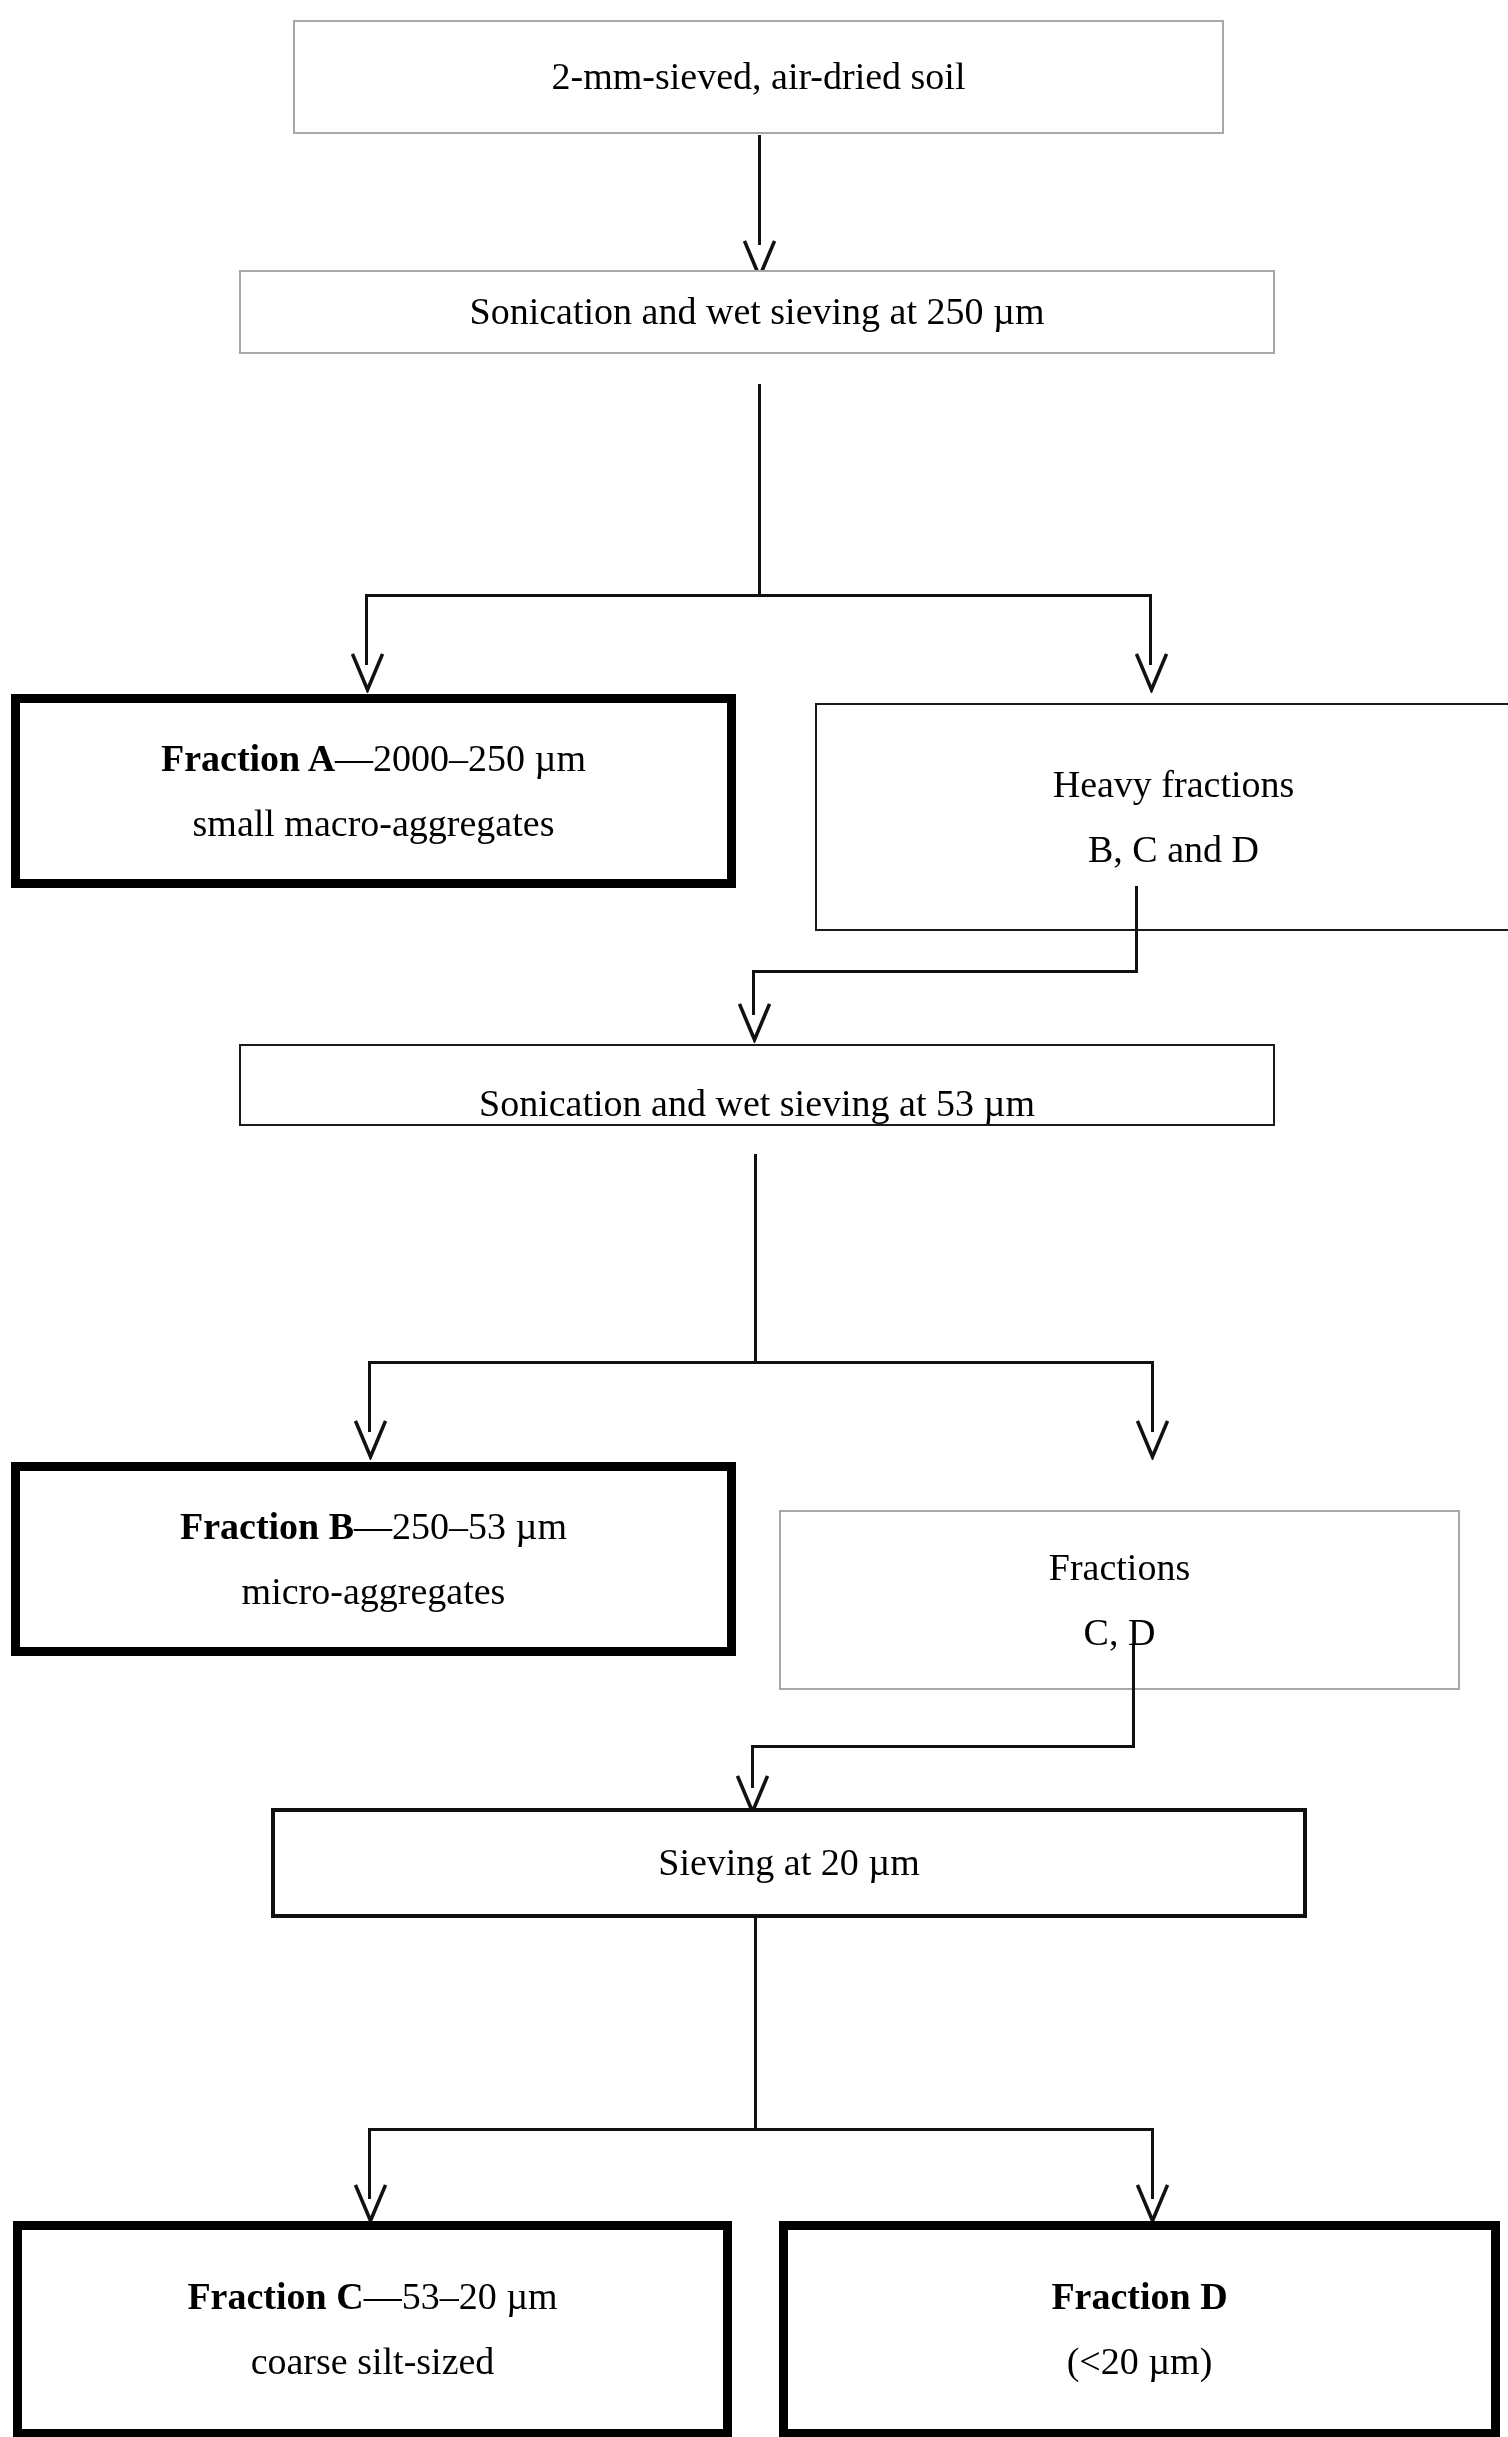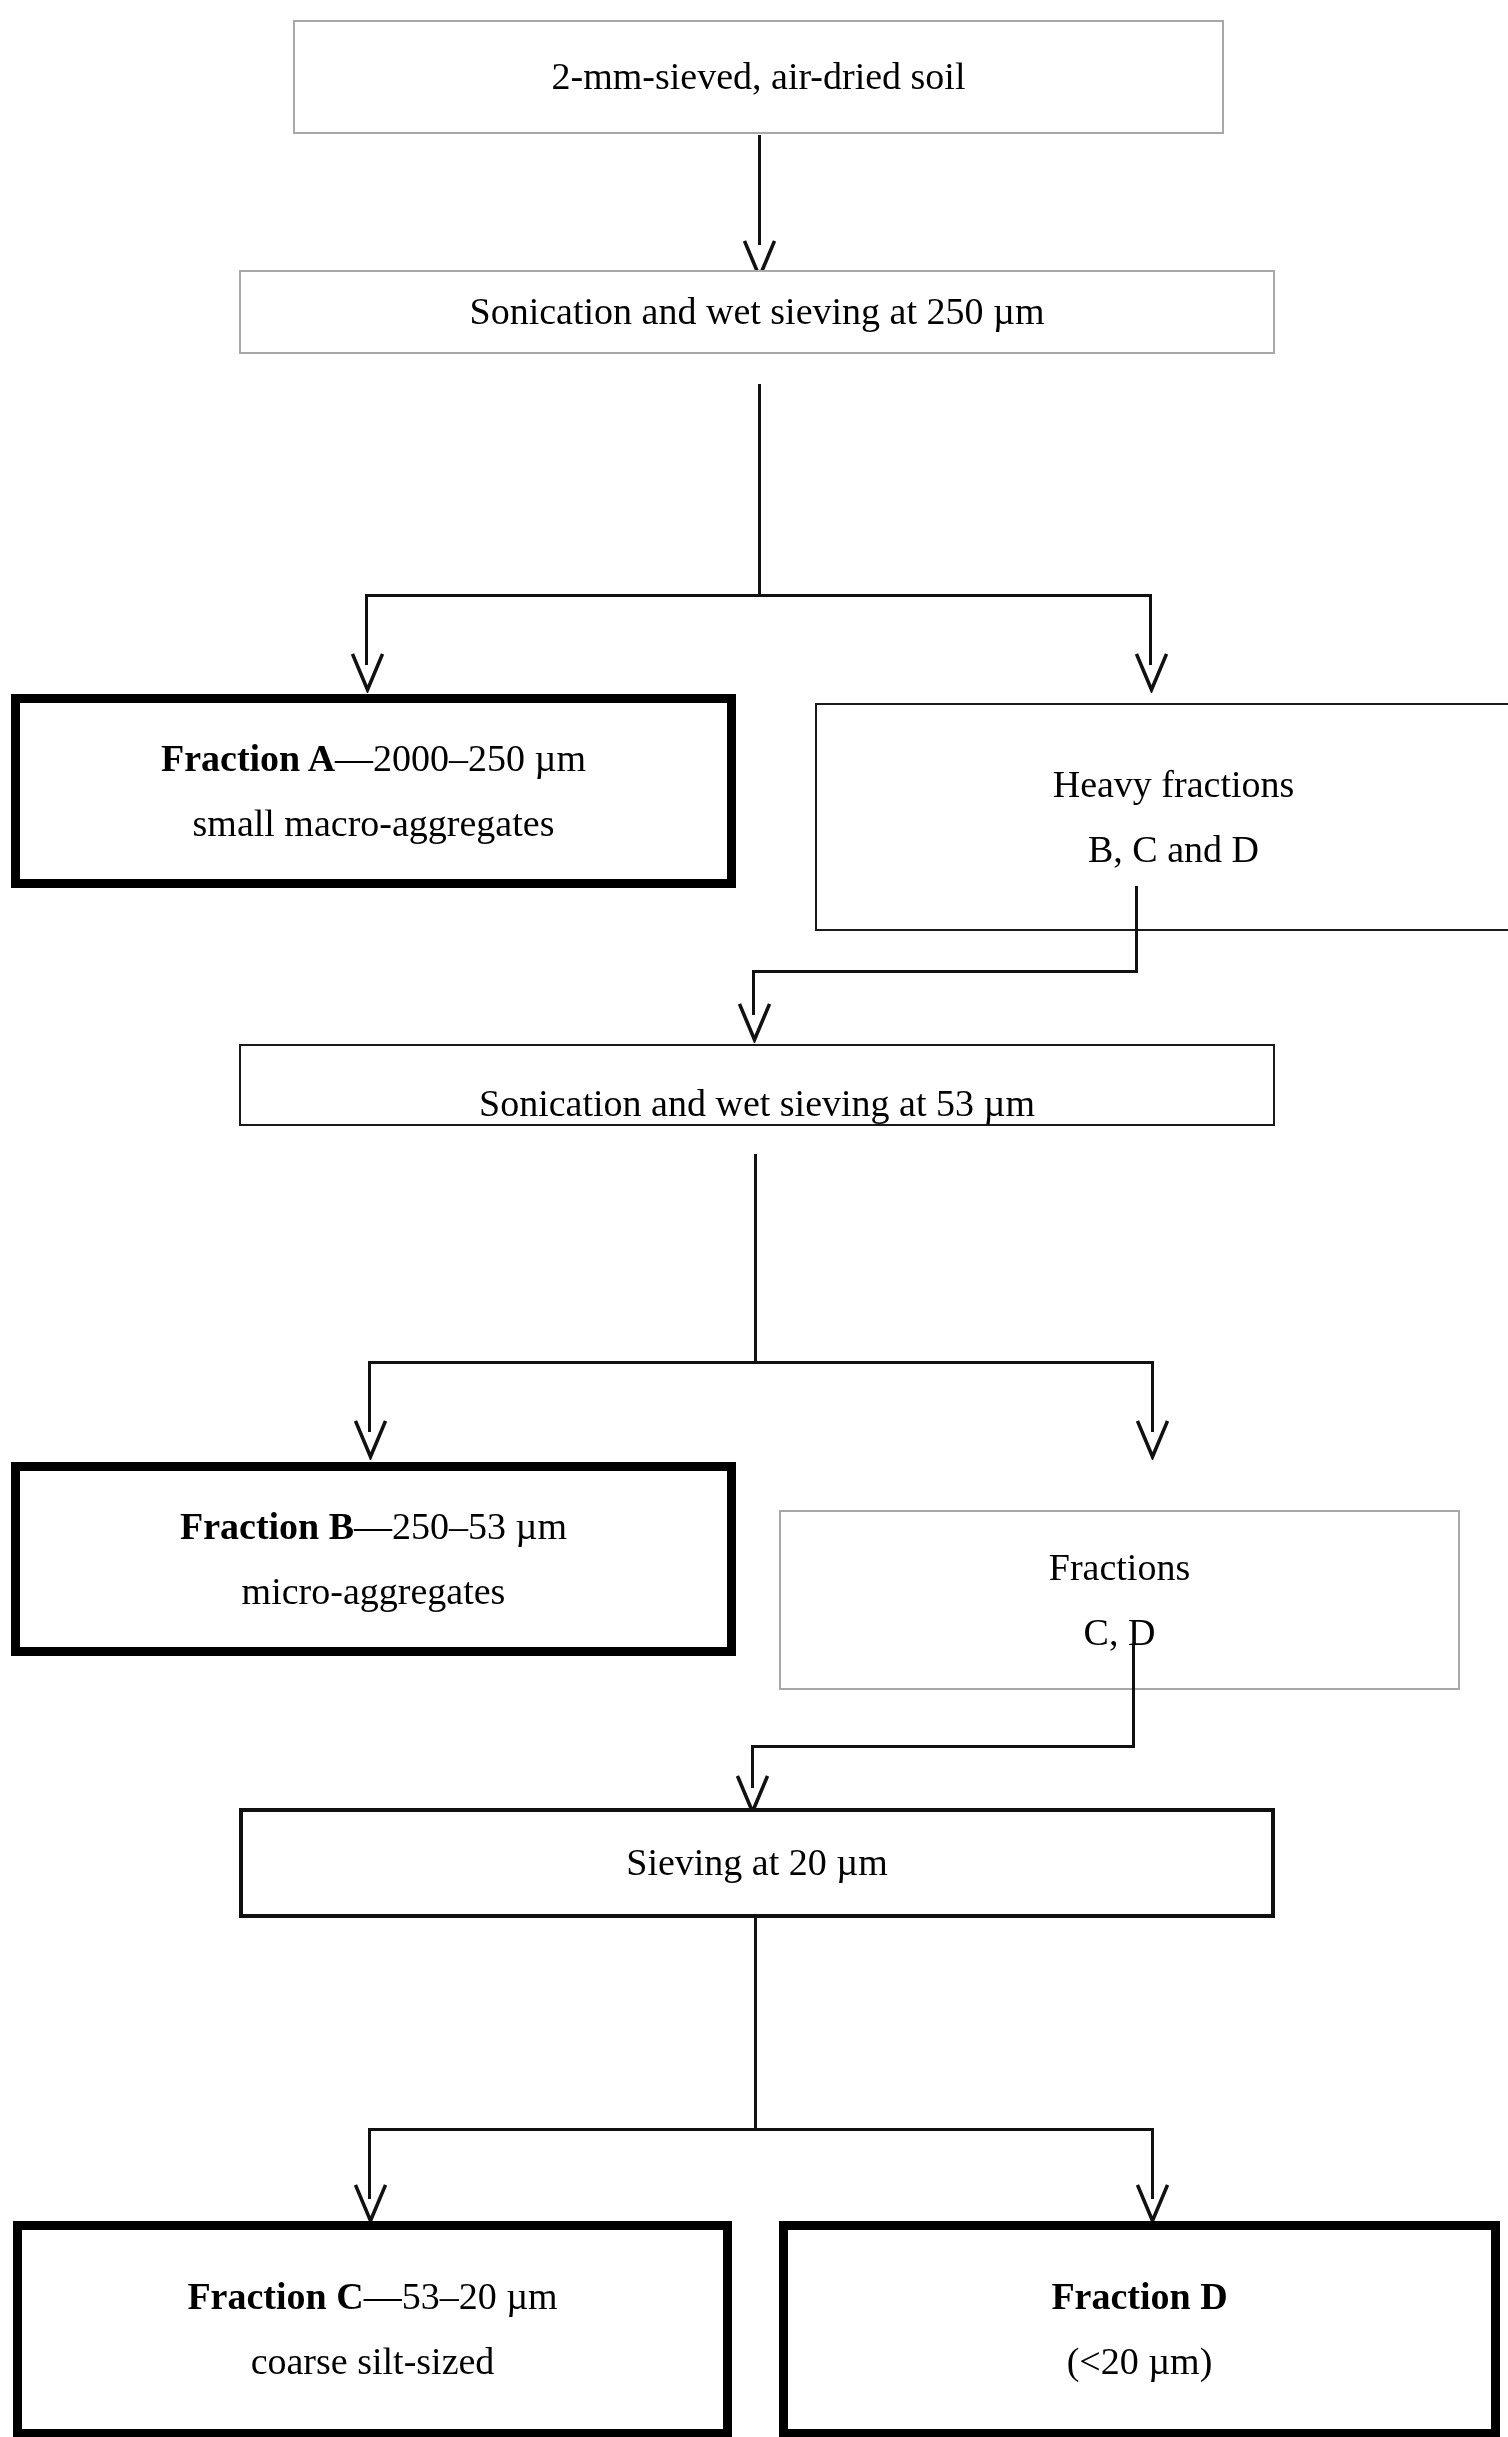--- a/index.html
+++ b/index.html
@@ -30,21 +30,21 @@
   .node .line {
     display: block;
     white-space: nowrap;
     line-height: 1.05;
   }
   .node .line + .line { margin-top: 25px; }
 
   
   .bd-thin-gray   { border: 2.2px solid #a8a8a8; }
   .bd-thin-black  { border: 2.9px solid #1a1a1a; }
-  .bd-med-black   { border: 4.3px solid #101010; }
+  .bd-med-black   { border: 4.3px solid #101010; margin-left: 32px; }
   .bd-thick-black { border: 9.4px solid #000000; text-align: right; }
 
   .t-plain  { font-weight: 400; font-size: 38px; }
   .bold { font-weight: 700; }
 
   
   .vline {
     position: absolute;
     background: #111111;
     width: 2.9px;

